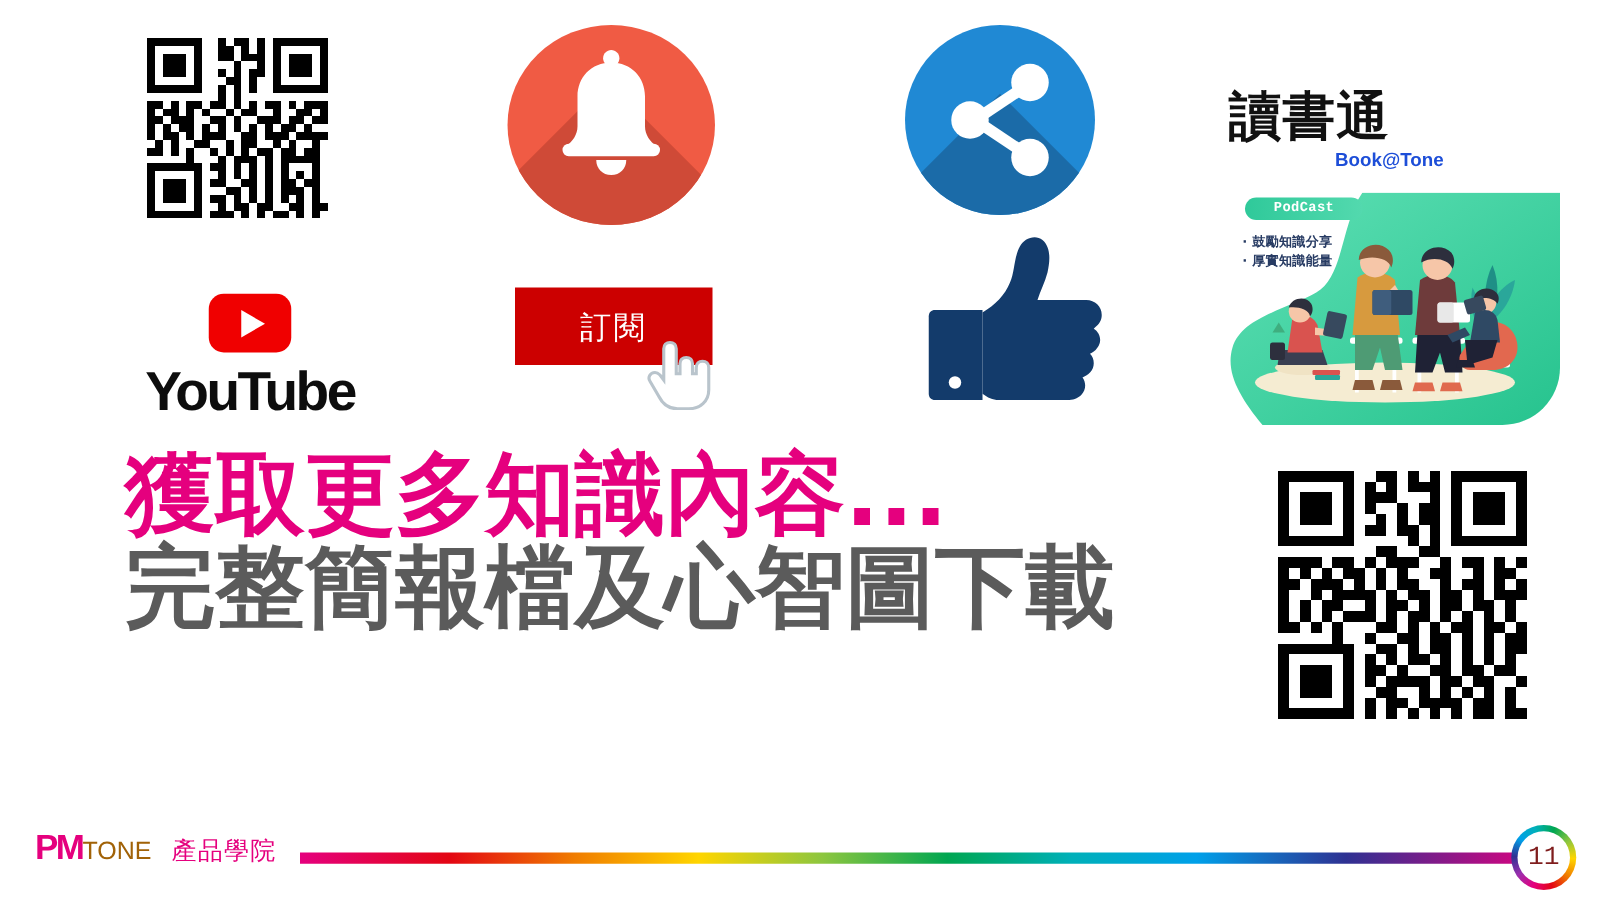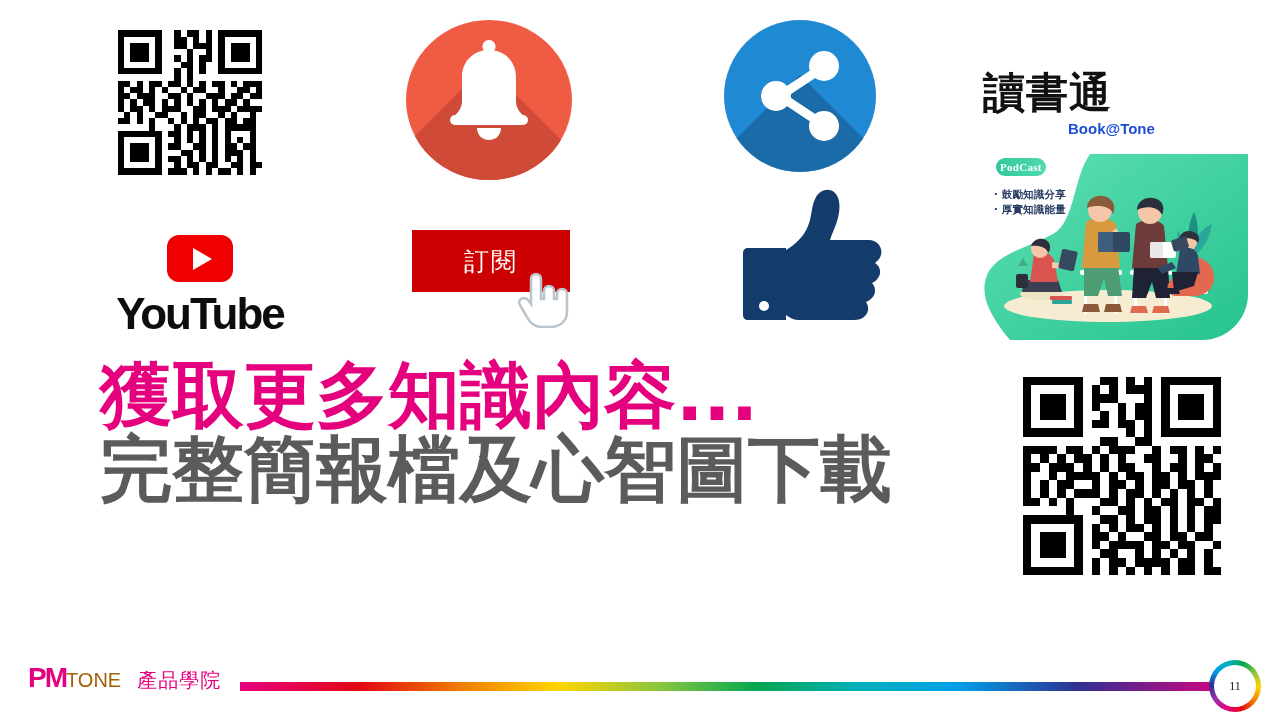--- a/index.html
+++ b/index.html
@@ -84,24 +84,24 @@
   #booktone-card .bt-sub{
     position:absolute;left:88px;top:48px;font-size:15px;font-weight:bold;color:#1d4ed8;
     font-family:"Liberation Sans",sans-serif;
   }
   #booktone-card .bt-art{
     position:absolute;left:0;top:82px;width:268px;height:186px;
     border-bottom-right-radius:46px;overflow:hidden;
   }
   #booktone-card .bt-badge{
     position:absolute;left:16px;top:86px;
-    padding:3px 4px;border-radius:11px;
+    padding:3px 23px;border-radius:11px;
     background:linear-gradient(90deg,#2fc99a,#53d9ae);
     color:#ffffff;font-size:11px;font-weight:bold;letter-spacing:.3px;
-    z-index:4;font-family:Liberation Serif, serif;
+    z-index:4;font-family:Liberation Mono, monospace;
   }
   #booktone-card .bt-bullets{
     position:absolute;left:14px;top:115px;z-index:4;
     font-size:10.5px;color:#273b63;font-weight:bold;line-height:1.45;
     font-family:"DejaVu Sans","Liberation Sans",sans-serif;
     letter-spacing:.2px;
   }
 
   
   #headline{position:absolute;left:100px;top:358px;width:900px;}
@@ -143,21 +143,21 @@
     position:absolute;left:1209px;top:660px;width:52px;height:52px;
     border-radius:50%;
     background:conic-gradient(from 200deg,
       #e5007e, #9b2fae, #2e3192, #00a0e9, #00b0b9,
       #00a651, #8cc63f, #ffd500, #f07c00, #e30613, #e5007e);
     display:flex;align-items:center;justify-content:center;
   }
   #page-badge .inner{
     width:42px;height:42px;border-radius:50%;background:#ffffff;
     display:flex;align-items:center;justify-content:center;
-    font-size:12px;color:#0f172a;font-family:Liberation Serif, serif;
+    font-size:21px;color:#7f1d1d;font-family:Liberation Mono, monospace;
   }
 </style>
 </head>
 <body>
 
 <div class="slide">
 
   <svg id="qr-youtube" class="qr" viewBox="0 0 25 25" shape-rendering="crispEdges">
     <rect width="25" height="25" fill="#ffffff"></rect>
     <g fill="#000000">

